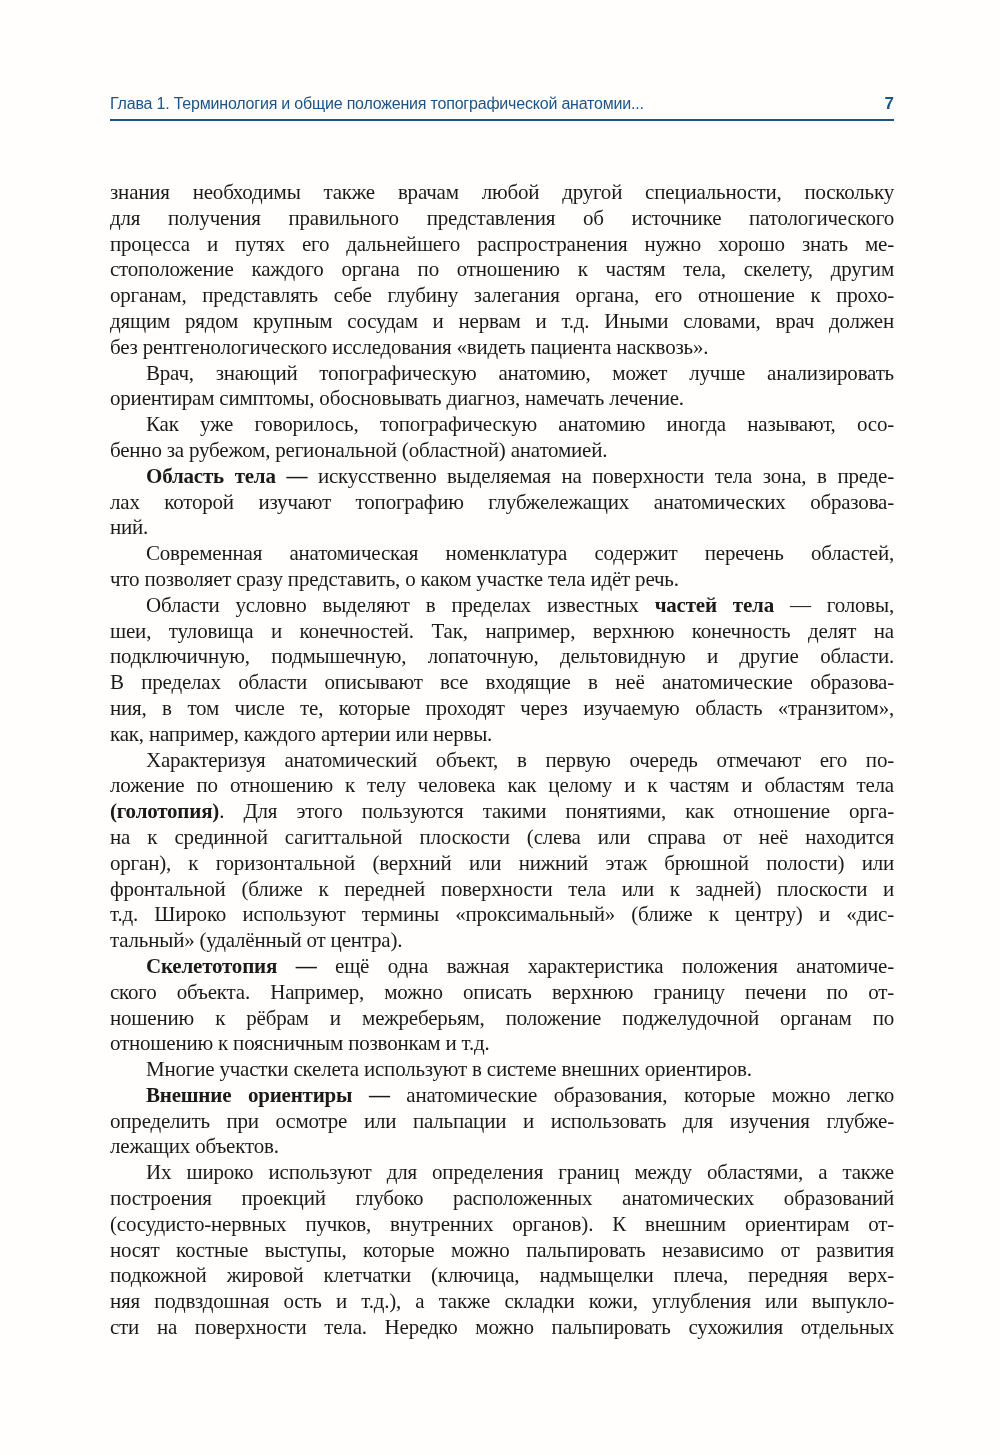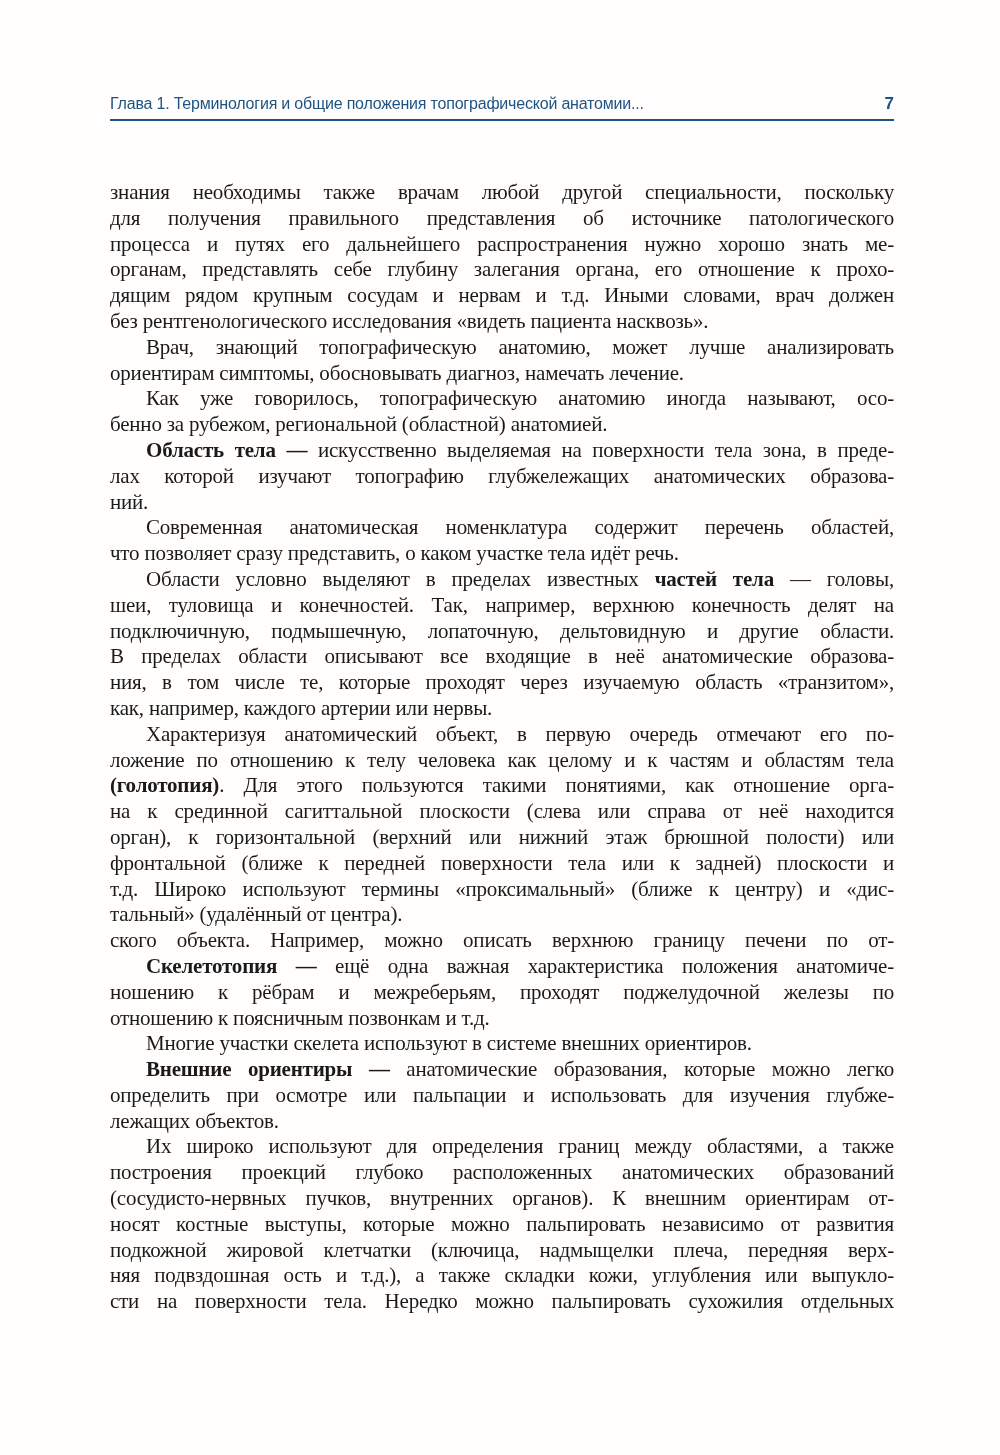--- a/index.html
+++ b/index.html
@@ -71,20 +71,21 @@
   <div class="running-header">
     <span class="chapter-title">Глава 1. Терминология и общие положения топографической анатомии...</span>
     <span class="page-number">7</span>
   </div>
   <div class="header-rule"></div>
   <div class="body-text">
       <div class="para">
         <div class="line"><span>знания необходимы также врачам любой другой специальности, поскольку</span></div>
         <div class="line"><span>для получения правильного представления об источнике патологического</span></div>
         <div class="line"><span>процесса и путях его дальнейшего распространения нужно хорошо знать ме-</span></div>
+        <div class="line"><span>стоположение каждого органа по отношению к частям тела, скелету, другим</span></div>
         <div class="line"><span>органам, представлять себе глубину залегания органа, его отношение к прохо-</span></div>
         <div class="line"><span>дящим рядом крупным сосудам и нервам и т.д. Иными словами, врач должен</span></div>
         <div class="line last"><span>без рентгенологического исследования «видеть пациента насквозь».</span></div>
       </div>
       <div class="para">
         <div class="line indent"><span>Врач, знающий топографическую анатомию, может лучше анализировать</span></div>
         <div class="line last"><span>ориентирам симптомы, обосновывать диагноз, намечать лечение.</span></div>
       </div>
       <div class="para">
         <div class="line indent"><span>Как уже говорилось, топографическую анатомию иногда называют, осо-</span></div>
@@ -111,23 +112,23 @@
         <div class="line indent"><span>Характеризуя анатомический объект, в первую очередь отмечают его по-</span></div>
         <div class="line"><span>ложение по отношению к телу человека как целому и к частям и областям тела</span></div>
         <div class="line"><span class="b">(голотопия)</span><span>. Для этого пользуются такими понятиями, как отношение орга-</span></div>
         <div class="line"><span>на к срединной сагиттальной плоскости (слева или справа от неё находится</span></div>
         <div class="line"><span>орган), к горизонтальной (верхний или нижний этаж брюшной полости) или</span></div>
         <div class="line"><span>фронтальной (ближе к передней поверхности тела или к задней) плоскости и</span></div>
         <div class="line"><span>т.д. Широко используют термины «проксимальный» (ближе к центру) и «дис-</span></div>
         <div class="line last"><span>тальный» (удалённый от центра).</span></div>
       </div>
       <div class="para">
+        <div class="line indent"><span class="b">Скелетотопия — </span><span>ещё одна важная характеристика положения анатомиче-</span></div>
         <div class="line"><span>ского объекта. Например, можно описать верхнюю границу печени по от-</span></div>
-        <div class="line indent"><span class="b">Скелетотопия — </span><span>ещё одна важная характеристика положения анатомиче-</span></div>
-        <div class="line"><span>ношению к рёбрам и межреберьям, проходят поджелудочной железы по</span></div>
+        <div class="line"><span>ношению к рёбрам и межреберьям, положение поджелудочной органам по</span></div>
         <div class="line last"><span>отношению к поясничным позвонкам и т.д.</span></div>
       </div>
       <div class="para">
         <div class="line last indent"><span>Многие участки скелета используют в системе внешних ориентиров.</span></div>
       </div>
       <div class="para">
         <div class="line indent"><span class="b">Внешние ориентиры — </span><span>анатомические образования, которые можно легко</span></div>
         <div class="line"><span>определить при осмотре или пальпации и использовать для изучения глубже-</span></div>
         <div class="line last"><span>лежащих объектов.</span></div>
       </div>

